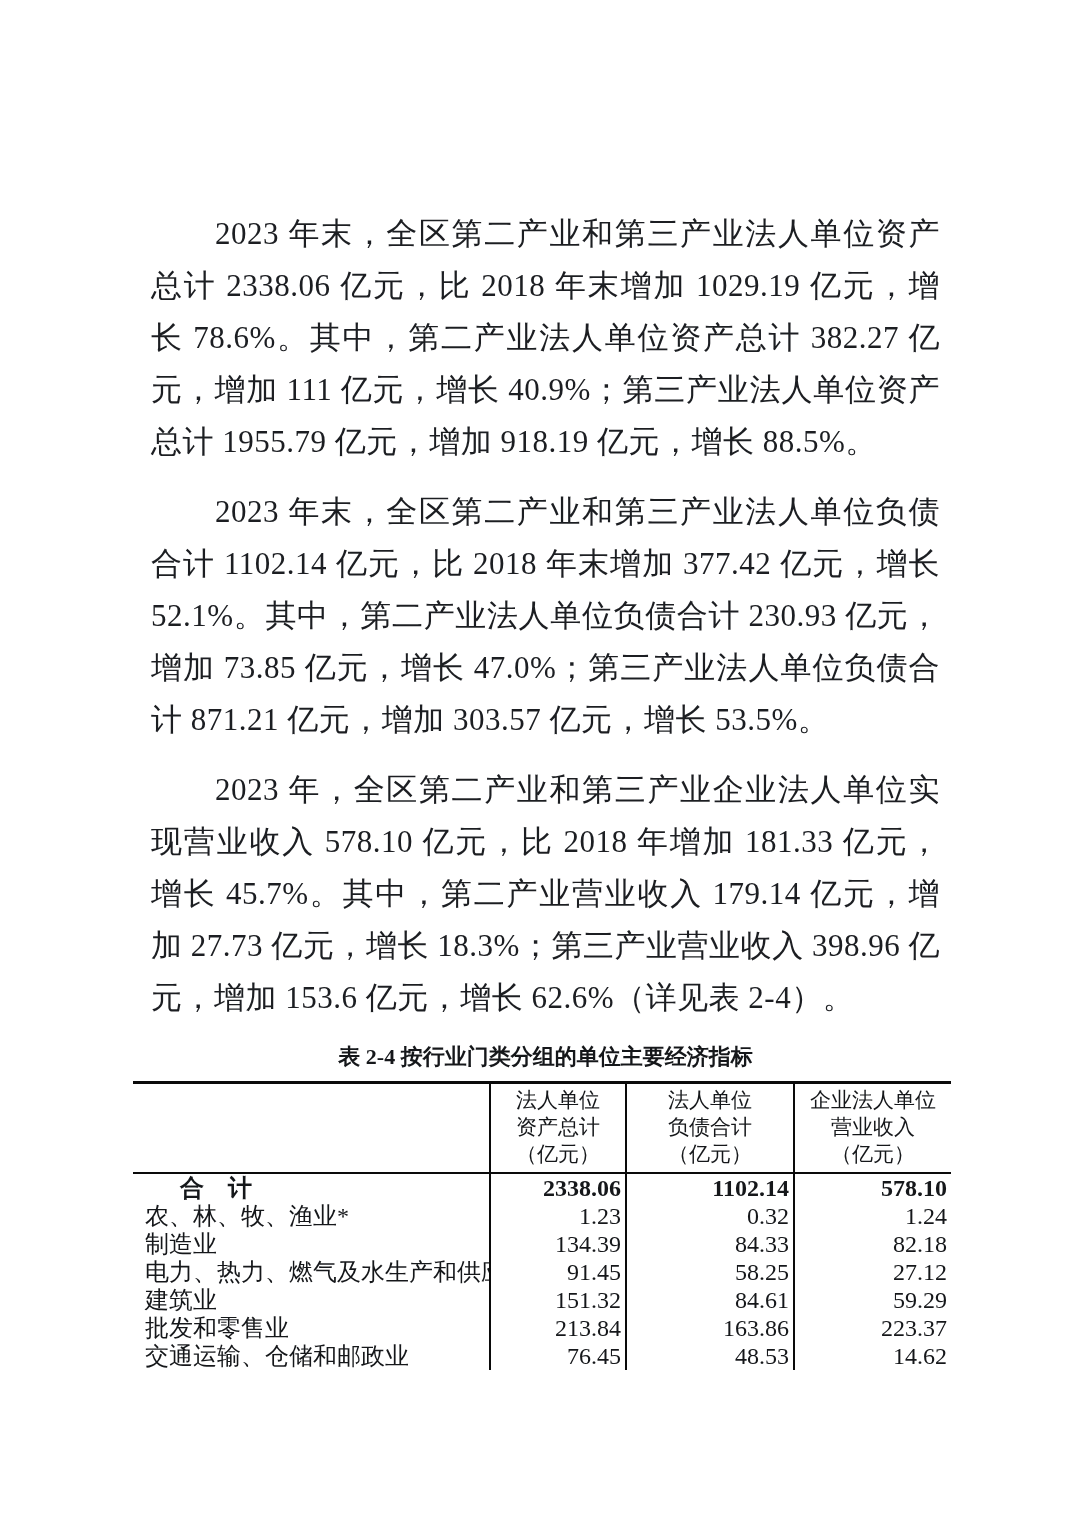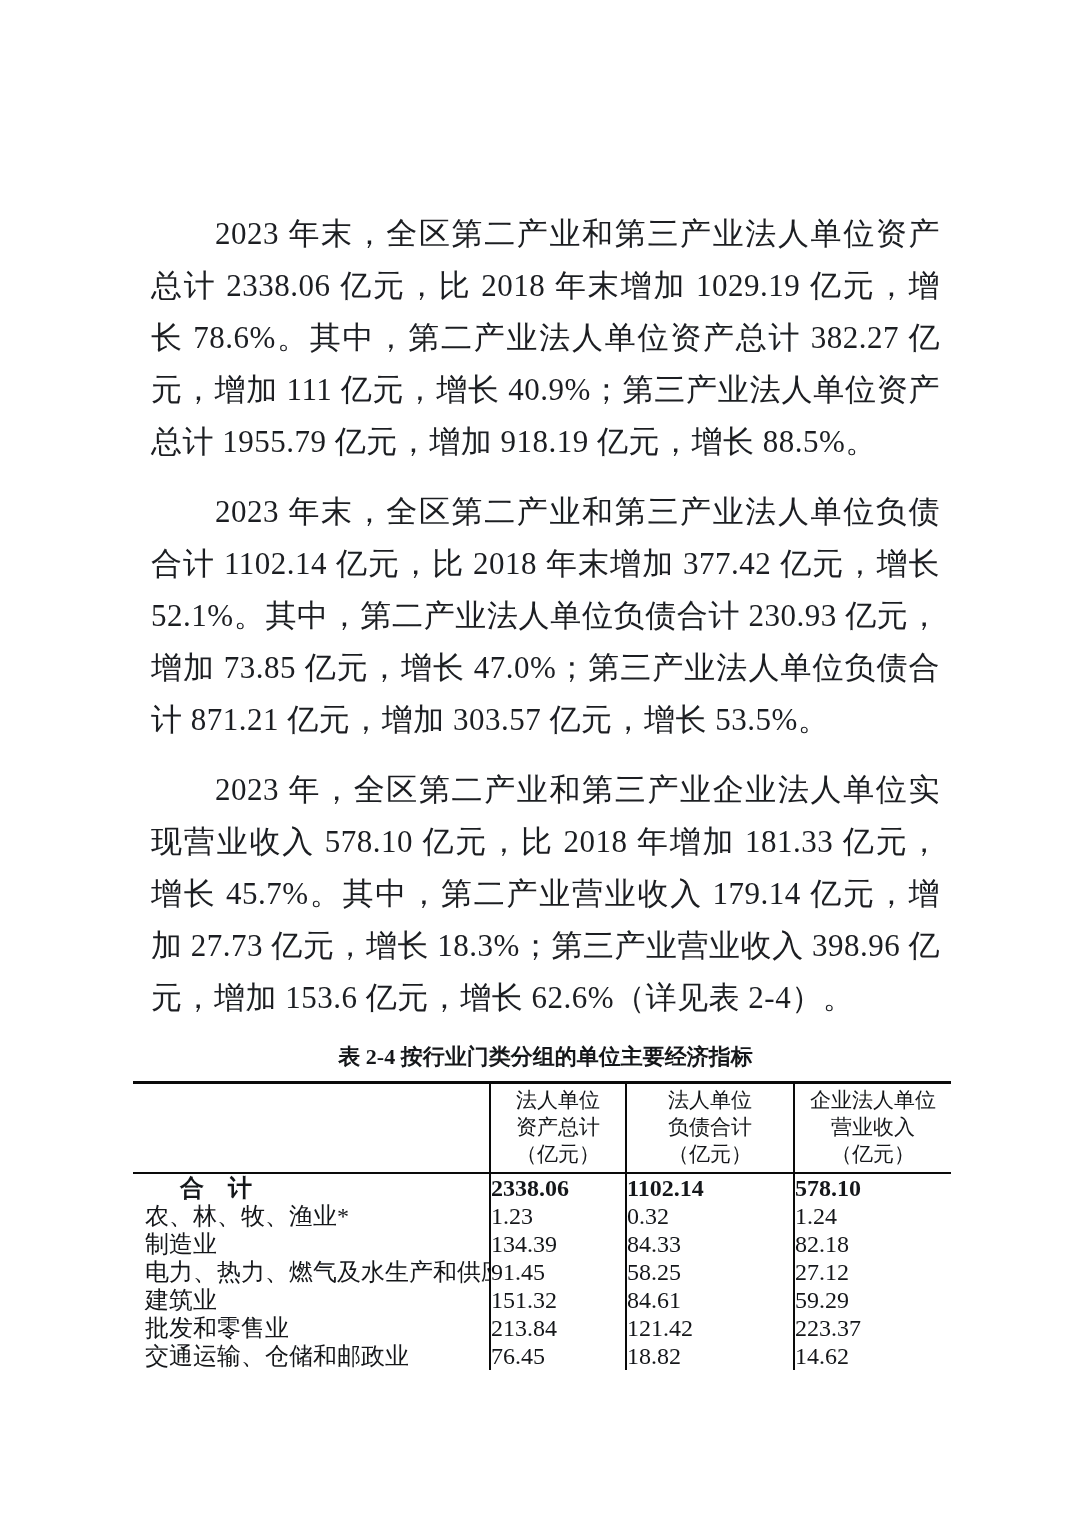--- a/index.html
+++ b/index.html
@@ -73,20 +73,21 @@
     vertical-align: middle;
     color: #15171a;
     white-space: nowrap;
     overflow: hidden;
   }
   table.econ-table tbody td.label-cell {
     text-align: left;
     padding-left: 12px;
   }
   table.econ-table tbody td.num-cell {
+    text-align: right;
     padding-right: 4px;
   }
   table.econ-table tbody tr.total-row td {
     font-weight: bold;
   }
   table.econ-table tbody tr.total-row td.label-cell {
     padding-left: 47px;
   }
 </style>
 </head>
@@ -150,25 +151,25 @@
         </tr>
         <tr>
           <td class="label-cell vline">建筑业</td>
           <td class="num-cell vline">151.32</td>
           <td class="num-cell vline">84.61</td>
           <td class="num-cell">59.29</td>
         </tr>
         <tr>
           <td class="label-cell vline">批发和零售业</td>
           <td class="num-cell vline">213.84</td>
-          <td class="num-cell vline">121.42</td>
+          <td class="num-cell vline">163.86</td>
           <td class="num-cell">223.37</td>
         </tr>
         <tr>
           <td class="label-cell vline">交通运输、仓储和邮政业</td>
           <td class="num-cell vline">76.45</td>
-          <td class="num-cell vline">18.82</td>
+          <td class="num-cell vline">48.53</td>
           <td class="num-cell">14.62</td>
         </tr>
       </tbody>
   </table>
 
 </div>
 
 </body></html>

